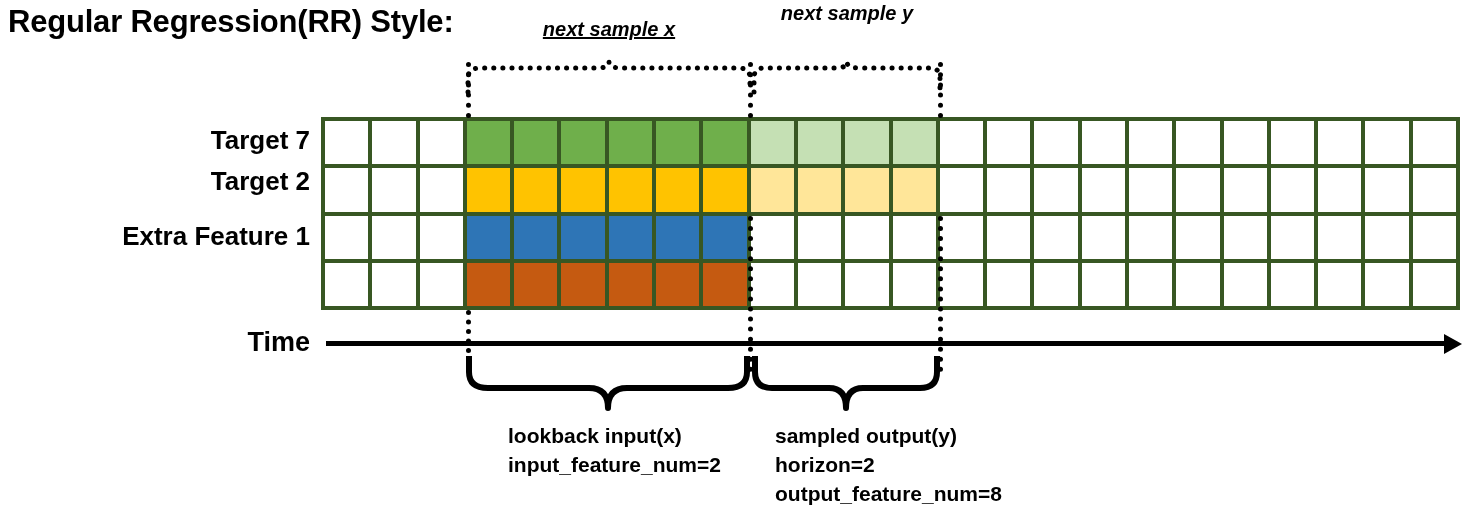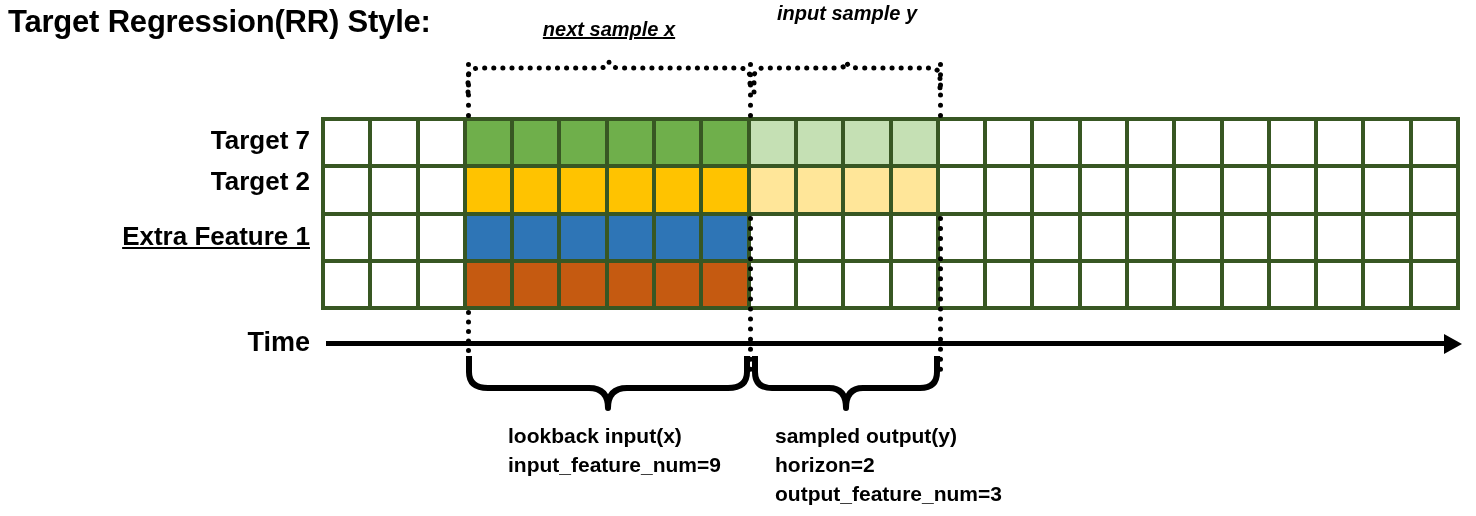--- a/index.html
+++ b/index.html
@@ -82,26 +82,26 @@
     position:absolute;
     font-size:21px;font-weight:600;color:#000;
     line-height:1.38;white-space:nowrap;
   }
 </style>
 </head>
 <body>
 
 <div id="stage">
 
-  <div class="title">Target Regression(RR) Style:</div>
+  <div class="title">Regular Regression(RR) Style:</div>
 
   <div class="labels-col">
     <div class="row-label" style="top:8px;">Target 7</div>
     <div class="row-label" style="top:49px;">Target 2</div>
-    <div class="row-label" style="top:104px;text-decoration:underline;">Extra Feature 1</div>
+    <div class="row-label" style="top:104px;">Extra Feature 1</div>
   </div>
 
   <div class="grid" id="grid" style="background: rgb(56, 87, 35); grid-template-columns: repeat(24, 1fr); grid-template-rows: repeat(4, 1fr);">
       <div class="cell" style="background: rgb(255, 255, 255);"></div>
       <div class="cell" style="background: rgb(255, 255, 255);"></div>
       <div class="cell" style="background: rgb(255, 255, 255);"></div>
       <div class="cell" style="background: rgb(111, 175, 75);"></div>
       <div class="cell" style="background: rgb(111, 175, 75);"></div>
       <div class="cell" style="background: rgb(111, 175, 75);"></div>
       <div class="cell" style="background: rgb(111, 175, 75);"></div>
@@ -212,38 +212,38 @@
       <path d="M 2 30 L 2 16 Q 2 6 14 6 L 131 6 Q 143 6 143 0 Q 143 6 155 6 L 272 6 Q 284 6 284 16 L 284 30" fill="none" stroke="#000" stroke-width="5" stroke-linecap="round" stroke-dasharray="0.1 9"></path>
     </svg>
   </div>
   <div class="brace-label" style="left:466px;top:18px;width:286px;text-decoration:underline;">next sample x</div>
 
   <div class="top-brace" style="left:752px;top:62px;">
     <svg width="190" height="30" viewBox="0 0 190 30">
       <path d="M 2 30 L 2 16 Q 2 6 12 6 L 83 6 Q 95 6 95 0 Q 95 6 107 6 L 178 6 Q 188 6 188 16 L 188 30" fill="none" stroke="#000" stroke-width="5" stroke-linecap="round" stroke-dasharray="0.1 9"></path>
     </svg>
   </div>
-  <div class="brace-label" style="left:752px;top:2px;width:190px;">input sample y</div>
+  <div class="brace-label" style="left:752px;top:2px;width:190px;">next sample y</div>
 
   <div class="bot-brace" style="left:466px;top:356px;">
     <svg width="284" height="56" viewBox="0 0 284 56">
       <path d="M 3 0 L 3 16 Q 3 32 22 32 L 123 32 Q 142 32 142 52 Q 142 32 161 32 L 262 32 Q 281 32 281 16 L 281 0" fill="none" stroke="#000" stroke-width="6" stroke-linecap="butt" stroke-linejoin="round"></path>
     </svg>
   </div>
 
   <div class="bot-brace" style="left:752px;top:356px;">
     <svg width="188" height="56" viewBox="0 0 188 56">
       <path d="M 3 0 L 3 16 Q 3 32 20 32 L 77 32 Q 94 32 94 52 Q 94 32 111 32 L 168 32 Q 185 32 185 16 L 185 0" fill="none" stroke="#000" stroke-width="6" stroke-linecap="butt" stroke-linejoin="round"></path>
     </svg>
   </div>
 
   <div class="caption" style="left:508px;top:422px;">
     <div>lookback input(x)</div>
-    <div>input_feature_num=9</div>
+    <div>input_feature_num=2</div>
   </div>
 
   <div class="caption" style="left:775px;top:422px;">
     <div>sampled output(y)</div>
     <div>horizon=2</div>
-    <div>output_feature_num=3</div>
+    <div>output_feature_num=8</div>
   </div>
 
 </div>
 
 </body></html>

